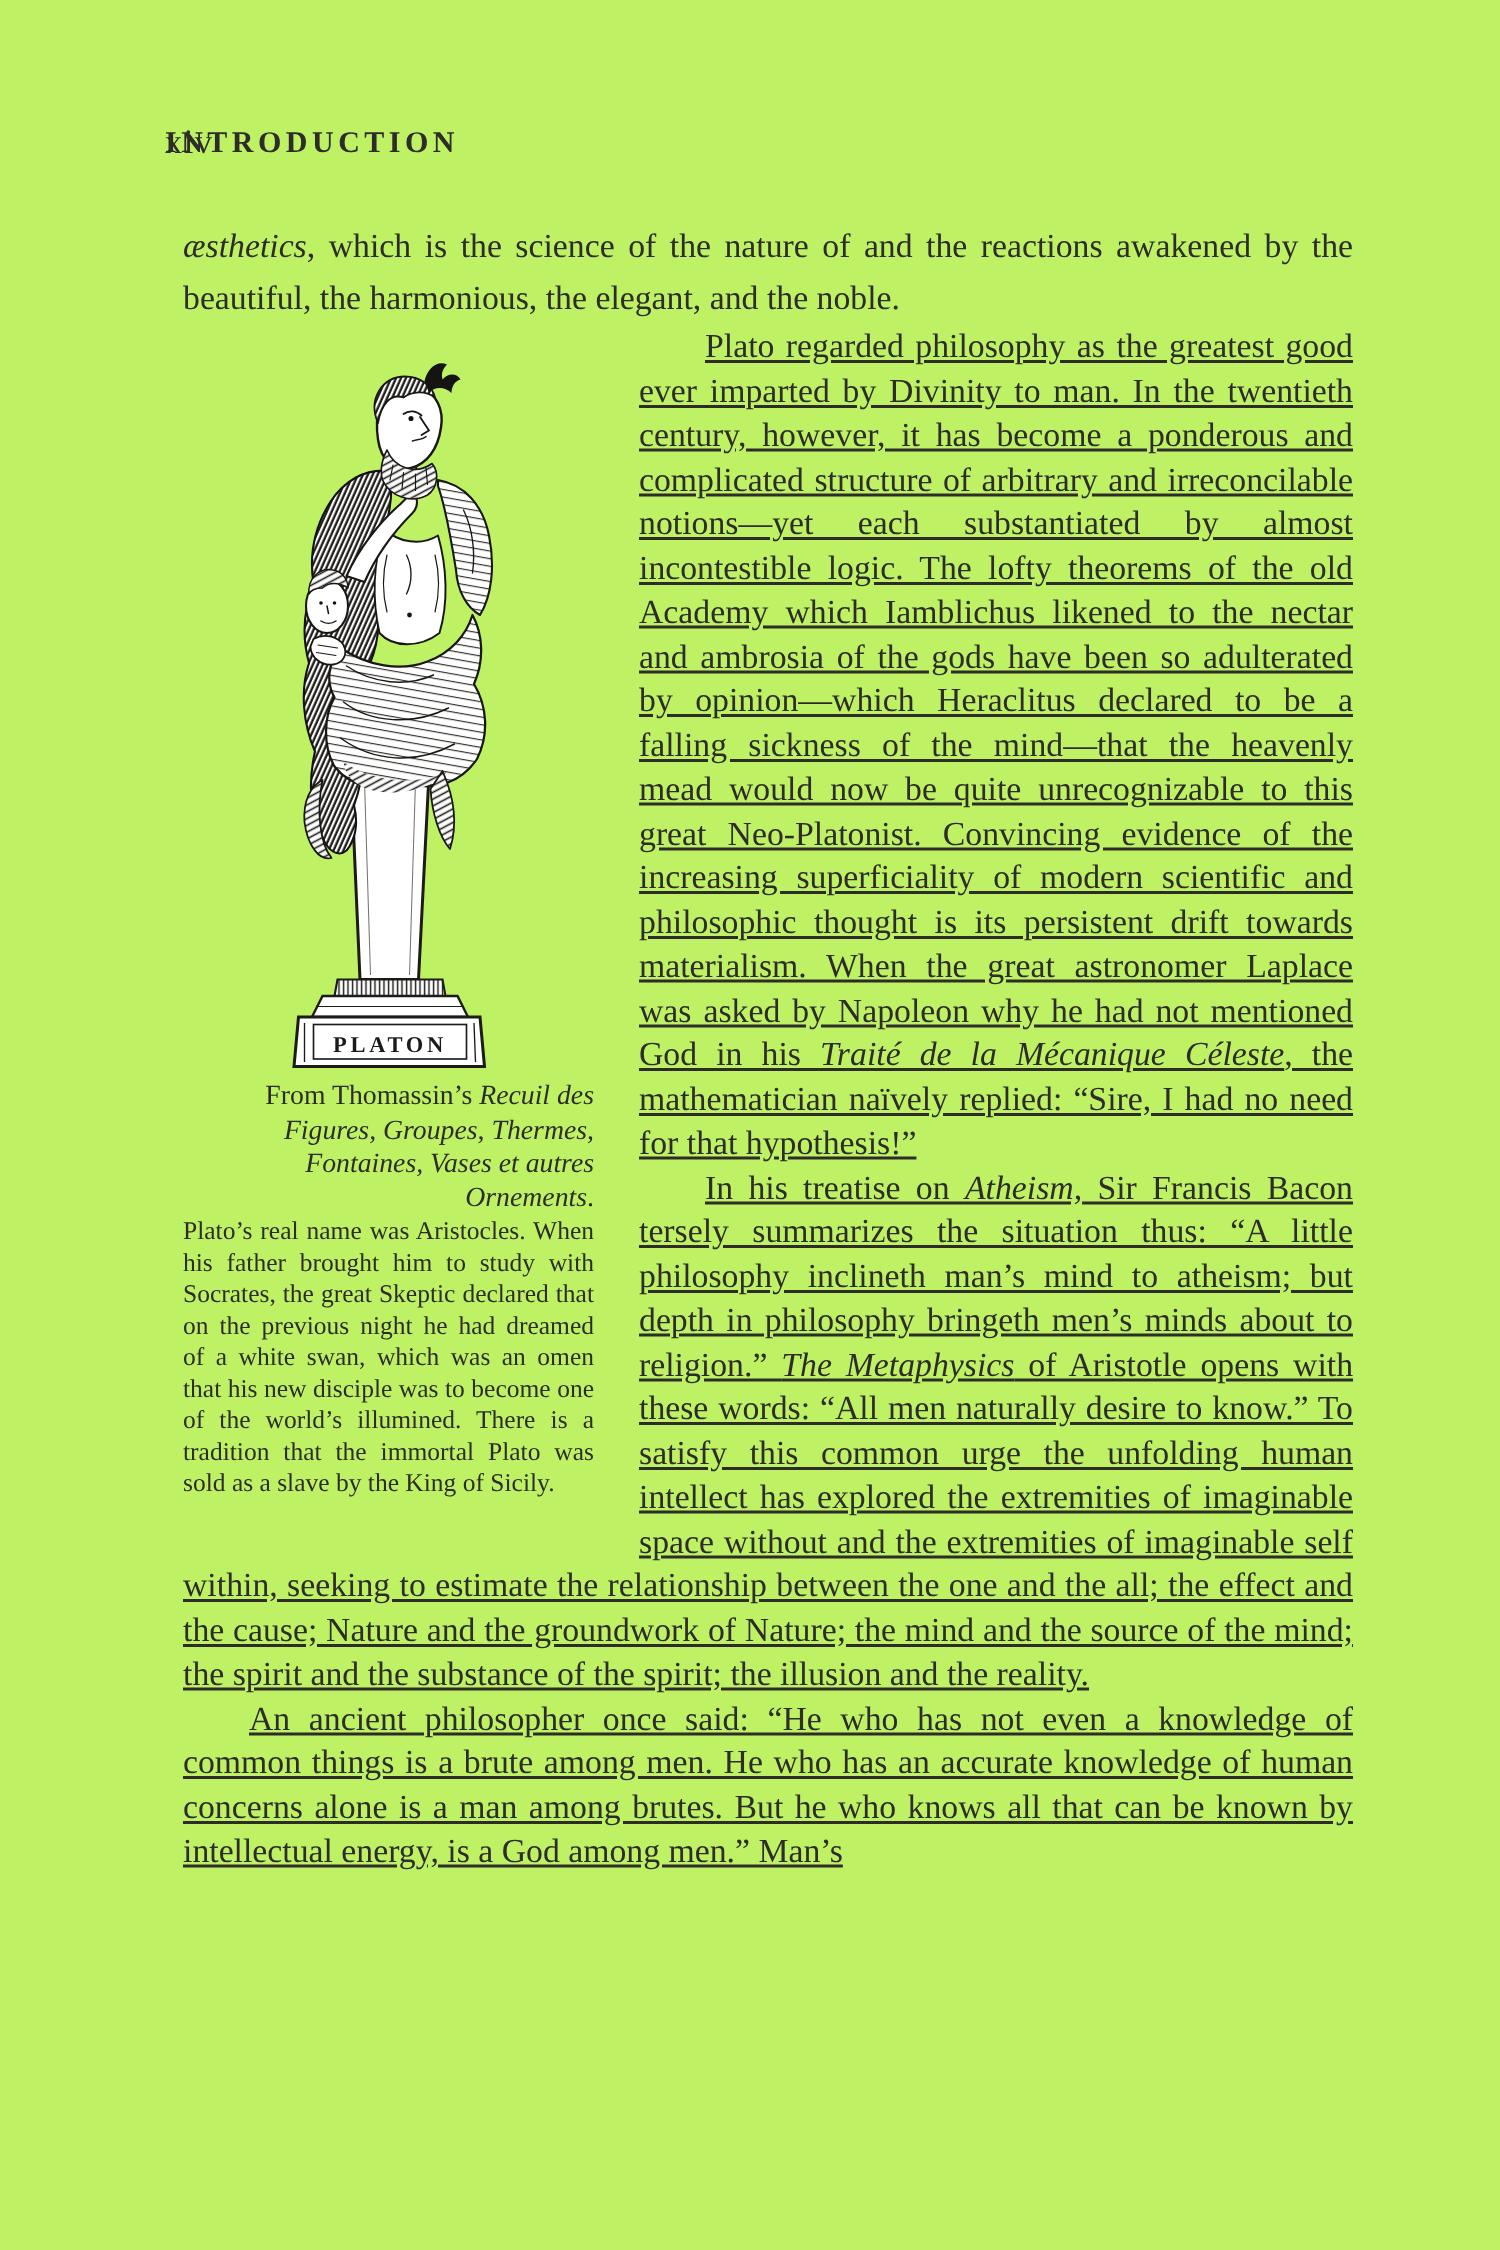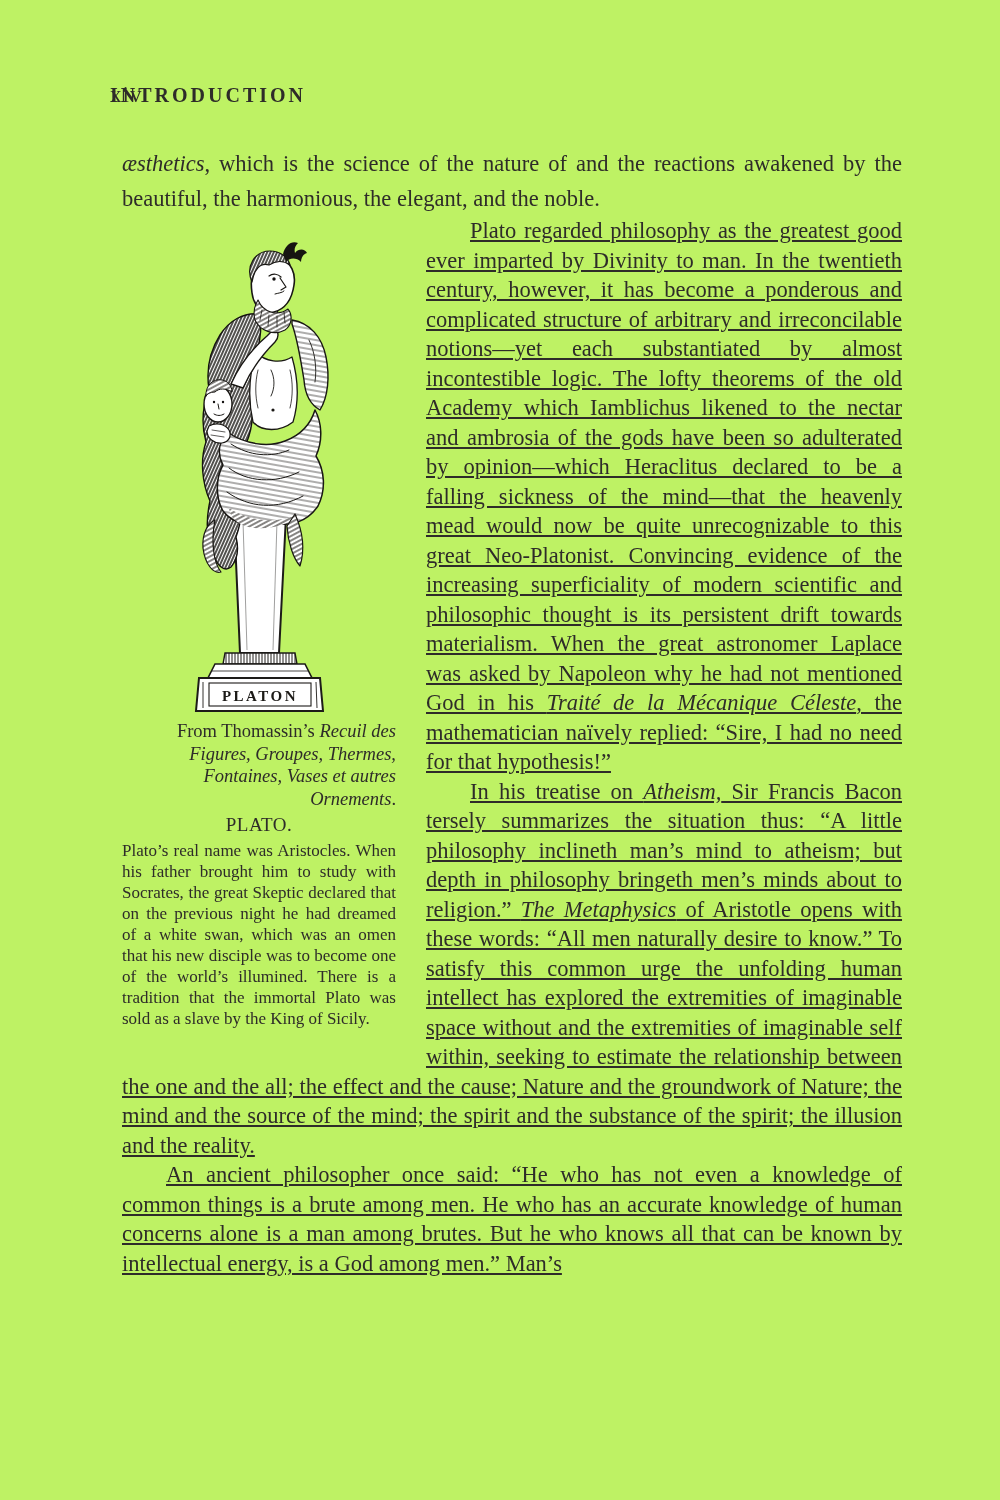--- a/index.html
+++ b/index.html
@@ -151,21 +151,20 @@
           <circle cx="64" cy="182" r="1.2" fill="#131110"></circle>
           <path d="M59,184 L60,189 M55,194 C58,196 62,196 65,194" fill="none" stroke="#191714" stroke-width="1"></path>
 
           <path d="M50,206 C57,202 66,204 70,210 C73,216 70,222 63,223 C55,224 48,218 48,211 Z" fill="#ffffff" stroke="#191714" stroke-width="1.2"></path>
           <path d="M53,210 L66,212 M52,215 L65,217" fill="none" stroke="#191714" stroke-width="0.7"></path>
         </g>
       </svg>
 
       <figcaption>
         <p class="credit"><span>From Thomassin’s </span><span class="it">Recuil des Figures, Groupes, Thermes, Fontaines, Vases et autres Ornements</span><span>.</span></p>
-        <p class="cap-title">PLATO.</p>
         <p class="cap-body">Plato’s real name was Aristocles. When his father brought him to study with Socrates, the great Skeptic declared that on the previous night he had dreamed of a white swan, which was an omen that his new disciple was to become one of the world’s illumined. There is a tradition that the immortal Plato was sold as a slave by the King of Sicily.</p>
       </figcaption>
     </figure>
 
     <p class="indent"><span>Plato regarded philosophy as the greatest good ever imparted by Divinity to man. In the twentieth century, however, it has become a ponderous and complicated structure of arbitrary and irreconcilable notions—yet each substantiated by almost incontestible logic. The lofty theorems of the old Academy which Iamblichus likened to the nectar and ambrosia of the gods have been so adulterated by opinion—which Heraclitus declared to be a falling sickness of the mind—that the heavenly mead would now be quite unrecognizable to this great Neo-Platonist. Convincing evidence of the increasing superficiality of modern scientific and philosophic thought is its persistent drift towards materialism. When the great astronomer Laplace was asked by Napoleon why he had not mentioned God in his </span><span class="it">Traité de la Mécanique Céleste</span><span>, the mathematician naïvely replied: “Sire, I had no need for that hypothesis!”</span></p>
     <p class="indent"><span>In his treatise on </span><span class="it">Atheism,</span><span> Sir Francis Bacon tersely summarizes the situation thus: “A little philosophy inclineth man’s mind to atheism; but depth in philosophy bringeth men’s minds about to religion.” </span><span class="it">The Metaphysics</span><span> of Aristotle opens with these words: “All men naturally desire to know.” To satisfy this common urge the unfolding human intellect has explored the extremities of imaginable space without and the extremities of imaginable self within, seeking to estimate the relationship between the one and the all; the effect and the cause; Nature and the groundwork of Nature; the mind and the source of the mind; the spirit and the substance of the spirit; the illusion and the reality.</span></p>
     <p class="indent"><span>An ancient philosopher once said: “He who has not even a knowledge of common things is a brute among men. He who has an accurate knowledge of human concerns alone is a man among brutes. But he who knows all that can be known by intellectual energy, is a God among men.” Man’s</span></p>
 
   </div>
 </div>

